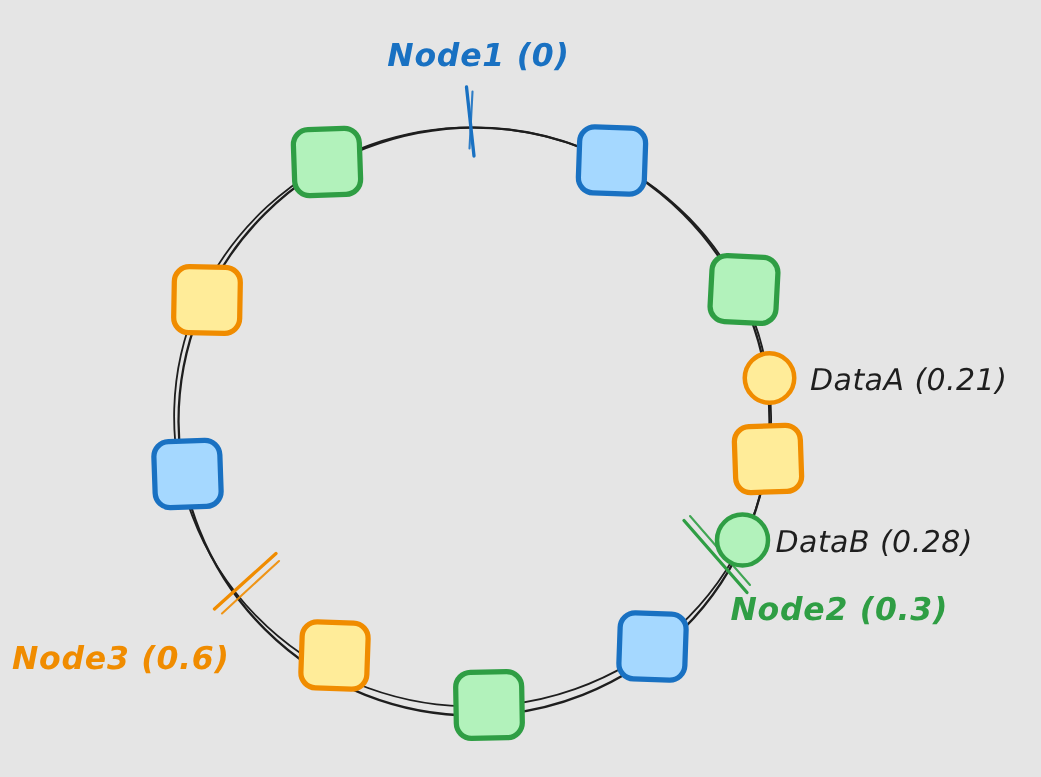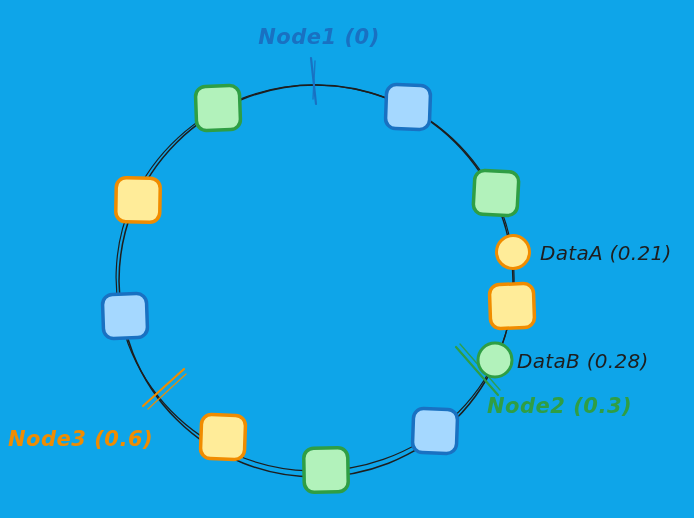--- a/index.html
+++ b/index.html
@@ -5,21 +5,21 @@
   html, body {
     margin: 0;
     padding: 0;
     background: #ffffff;
     font-family: "DejaVu Sans", "Liberation Sans", sans-serif;
   }
   .canvas {
     position: relative;
     width: 694px;
     height: 518px;
-    background: #0ea5e9;
+    background: #e5e5e5;
     overflow: hidden;
   }
   svg { display: block; }
   .ring-stroke {
     fill: none;
     stroke-linecap: round;
   }
   .node-label {
     font-family: "DejaVu Sans", "Liberation Sans", sans-serif;
     font-style: italic;

